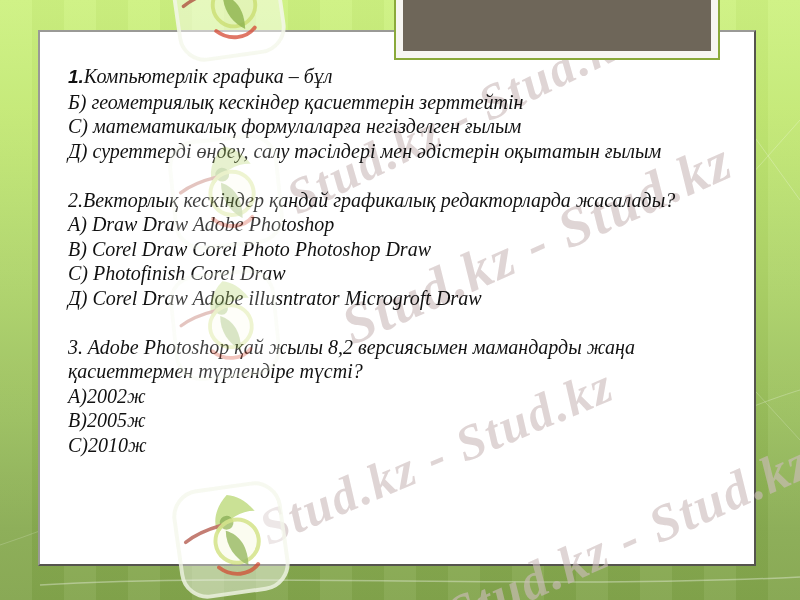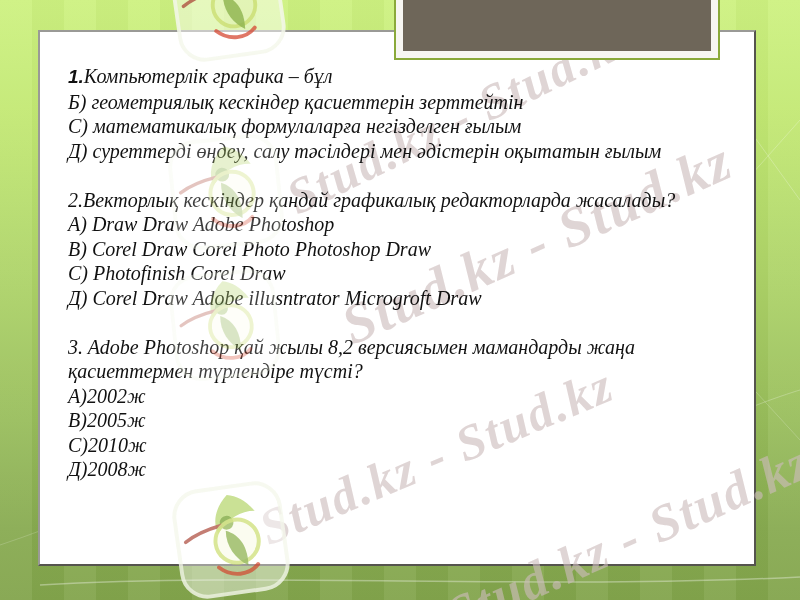--- a/index.html
+++ b/index.html
@@ -100,21 +100,20 @@
   <div class="line"><span>2.</span><span>Векторлық кескіндер қандай графикалық редакторларда жасалады?</span></div>
   <div class="line">А) Draw Draw Adobe Photoshop</div>
   <div class="line">В) Corel Draw Corel Photo Photoshop Draw</div>
   <div class="line">С) Photofinish Corel Draw</div>
   <div class="line">Д) Corel Draw Adobe illusntrator Microgroft Draw</div>
   <div class="spacer"></div>
   <div class="line"><span>3. </span><span>Adobe Photoshop қай жылы 8,2 версиясымен мамандарды жаңа қасиеттермен түрлендіре түсті?</span></div>
   <div class="line">А)2002ж</div>
   <div class="line">В)2005ж</div>
   <div class="line">С)2010ж</div>
-  <div class="line">Д)2008ж</div>
 </div>
 
 <div class="logo logo-top">
   <svg viewBox="0 0 120 120">
       <use href="#bird-logo"></use>
     </svg>
 </div>
 <div class="logo logo-mid1">
   <svg viewBox="0 0 120 120">
       <use href="#bird-logo"></use>

